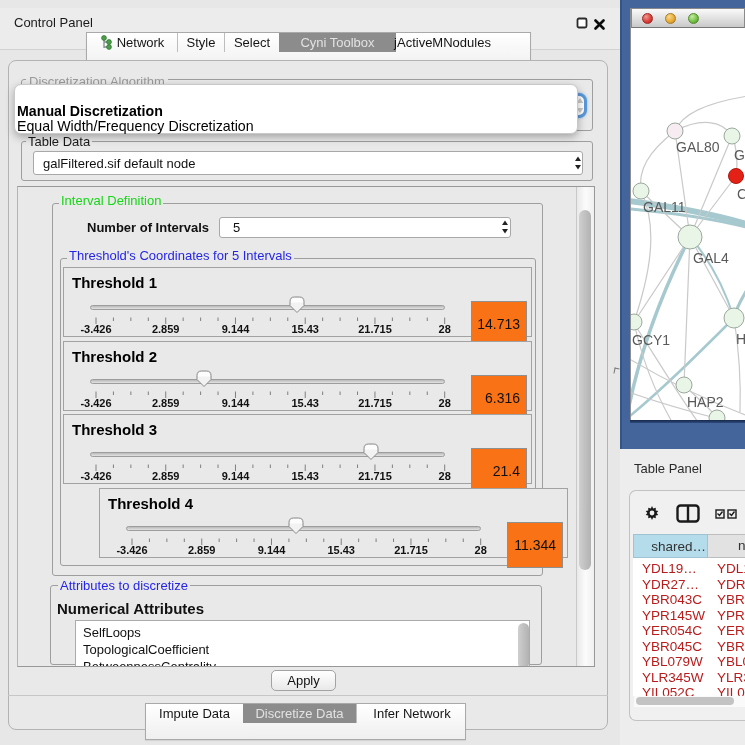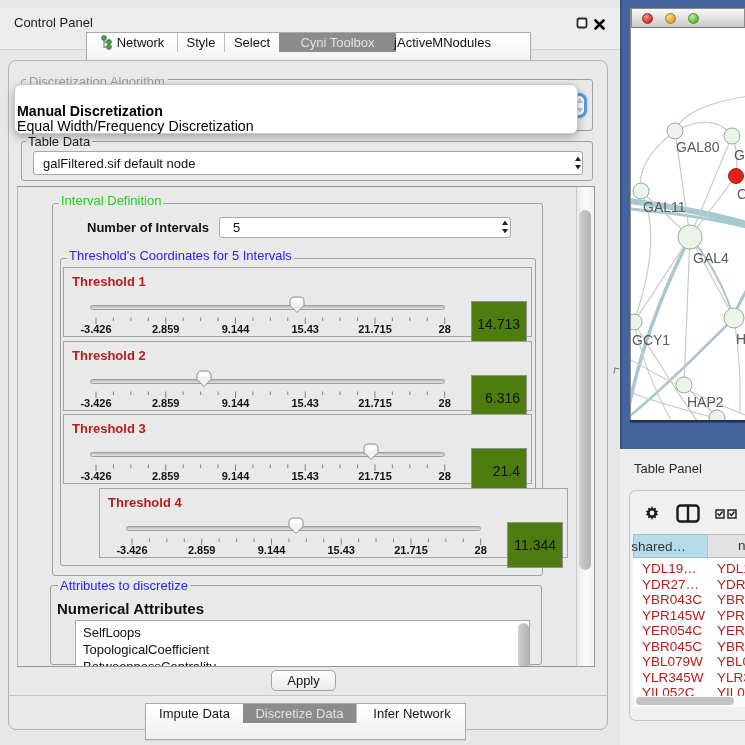--- a/index.html
+++ b/index.html
@@ -22,22 +22,22 @@
 #outerpanel { left:8px; top:60px; width:600px; height:670px; background:#e9e9e9;
   border:1px solid #b3b3b3; border-radius:8px; }
 .groupbox { position:absolute; border:1px solid #9e9e9e; border-radius:3px; }
 .grouplab { position:absolute; font-size:13px; background:#e9e9e9; padding:0 2px; }
 .bold { font-weight:bold; }
 
 .combo { position:absolute; background:#ffffff; border:1px solid #a8a8a8; border-radius:3px;
   font-size:13px; color:#111; display:flex; align-items:center; padding-left:9px; }
 
 .tblock { position:absolute; left:45px; width:469px; height:70px; border:1px solid #a2a2a2; background:#e9e9e9; }
-.tblock .tt { position:absolute; left:8px; top:6px; font-size:13px; font-weight:bold; color:#b91c1c; }
-.valbox { position:absolute; left:407px; top:33px; width:56px; height:46px; background:#4d7c0f;
+.tblock .tt { position:absolute; left:8px; top:6px; font-size:15px; font-weight:bold; color:#000000; }
+.valbox { position:absolute; left:407px; top:33px; width:56px; height:46px; background:#f97316;
   border:1px solid #8f8f8f; font-size:14px; color:#111; display:flex; align-items:center;
   justify-content:flex-end; padding-right:6px;padding-left:44px; }
 .track { position:absolute; left:26px; top:37px; width:355px; height:5px; border-radius:3px;
   background:linear-gradient(#b9b9b9,#e3e3e3); border:1px solid #9d9d9d; }
 .ticklab { position:absolute; top:55px; font-size:11px; font-weight:bold; color:#111;
   transform:translateX(-50%); }
 
 .vthumb { position:absolute; border-radius:6px; background:linear-gradient(90deg,#cfcfcf,#b2b2b2); }
 
 #popup { left:14px; top:84px; width:564px; height:50px; background:#ffffff;
@@ -49,21 +49,21 @@
 #bluebox { left:620px; top:0; width:125px; height:449px; background:#44659c; }
 #netwin-title { left:631px; top:8px; width:114px; height:20px;
   background:linear-gradient(#fafafa,#c9c9c9); border:1px solid #8a8a8a; border-bottom:1px solid #777; }
 .tl { position:absolute; top:4px; width:11px; height:11px; border-radius:50%; }
 #netcontent { left:631px; top:28px; width:114px; height:392px; background:#ffffff; }
 #tablepanel { left:620px; top:449px; width:125px; height:296px; background:#ededed; }
 #tp-title { position:absolute; left:14px; top:12px; font-size:13px; color:#2a2a2a; }
 #tp-inner { position:absolute; left:9px; top:41px; width:120px; height:231px; background:#f0f0f0;
   border:1px solid #c2c2c2; border-radius:7px 0 0 7px; border-right:none; }
 .hdr1 { position:absolute; left:13px; top:85px; width:75px; height:24px; background:#b5dcea;
-  border:1px solid #9fc3d2; font-size:13.5px; color:#333; display:flex; align-items:center; justify-content:flex-end; padding-right:21px; }
+  border:1px solid #9fc3d2; font-size:13.5px; color:#333; display:flex; align-items:center; justify-content:flex-end; padding-right:1px; }
 .hdr2 { position:absolute; left:88px; top:85px; width:40px; height:24px; background:#e2e2e2;
   border:1px solid #bdbdbd; border-left:none; font-size:13.5px; color:#333; }
 .trow { position:absolute; font-size:13.5px; color:#b91c1c; white-space:pre; }
 
 </style>
 </head>
 <body>
 <div id="stage">
 
   <div id="leftwin" class="abs"></div>

